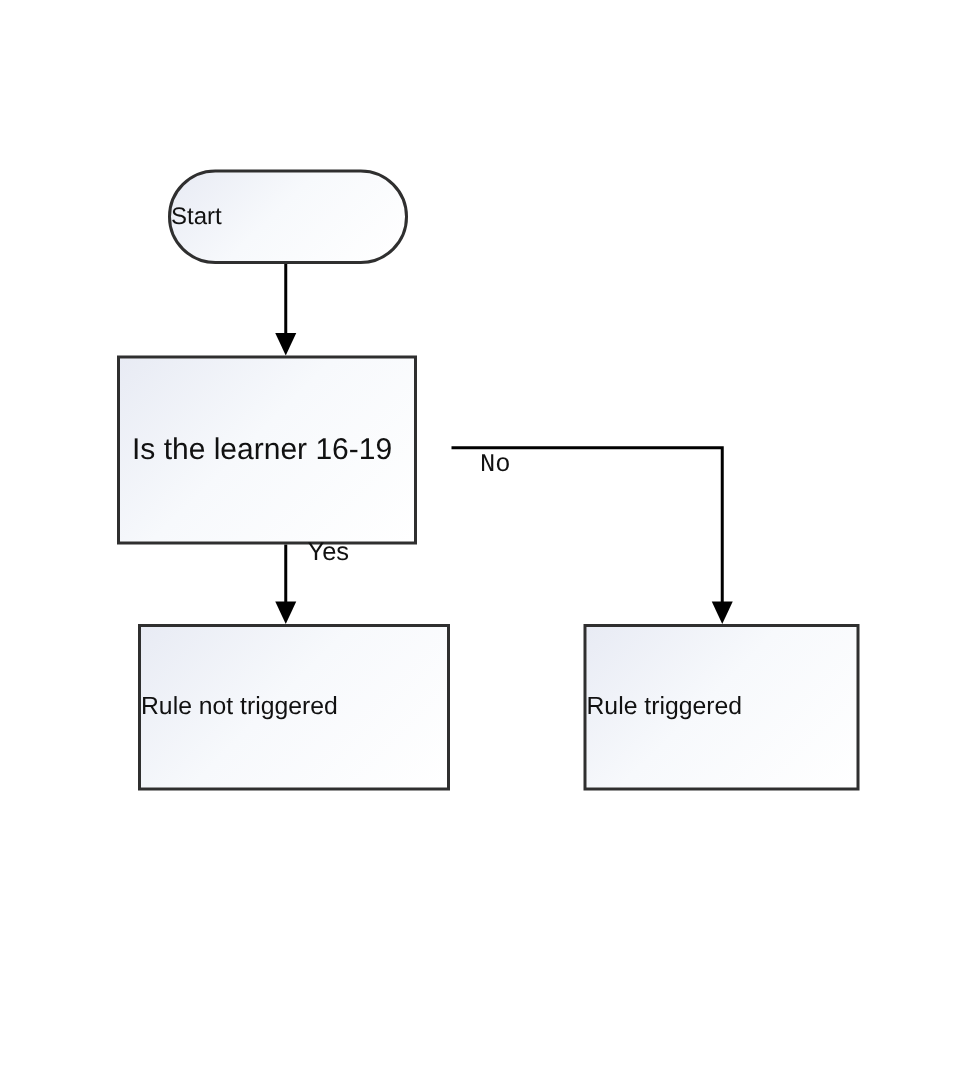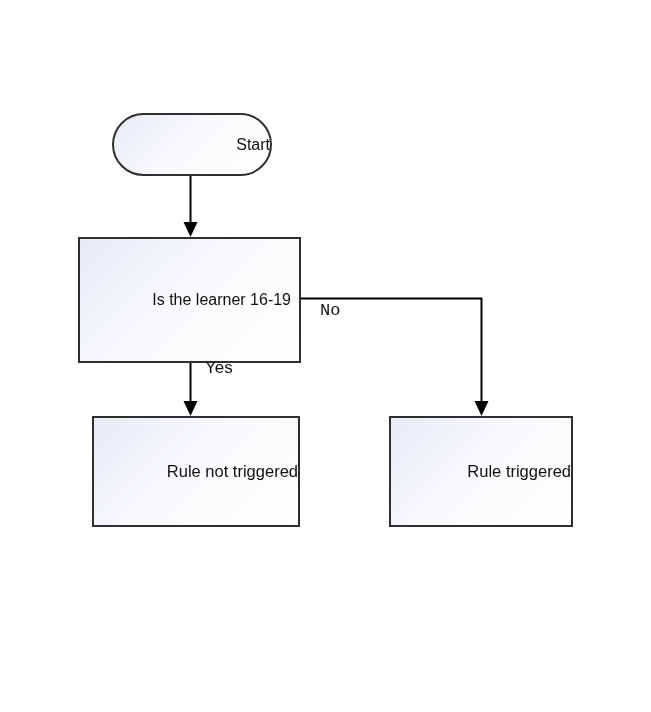--- a/index.html
+++ b/index.html
@@ -15,34 +15,34 @@
     background: #ffffff;
     overflow: hidden;
   }
   .node {
     position: absolute;
     box-sizing: border-box;
     border: 2px solid #2f2f2f;
     background: linear-gradient(135deg, #e8ebf4 0%, #f7f9fc 45%, #ffffff 100%);
     display: flex;
     align-items: center;
-    justify-content: flex-end;
+    justify-content: flex-start;
     text-align: center;
     color: #111111;
   }
   .node-start {
     left: 112px; top: 113px;
     width: 160px; height: 63px;
     border-radius: 32px;
     font-size: 16px;
   }
   .node-decision {
     left: 78px; top: 237px;
-    width: 223px; height: 126px;
-    font-size: 16px;
+    width: 200px; height: 126px;
+    font-size: 20px;
     line-height: 28px;
     padding: 4px 8px;
   }
   .node-outcome-left {
     left: 92px; top: 416px;
     width: 208px; height: 111px;
     font-size: 16.5px;
   }
   .node-outcome-right {
     left: 389px; top: 416px;

